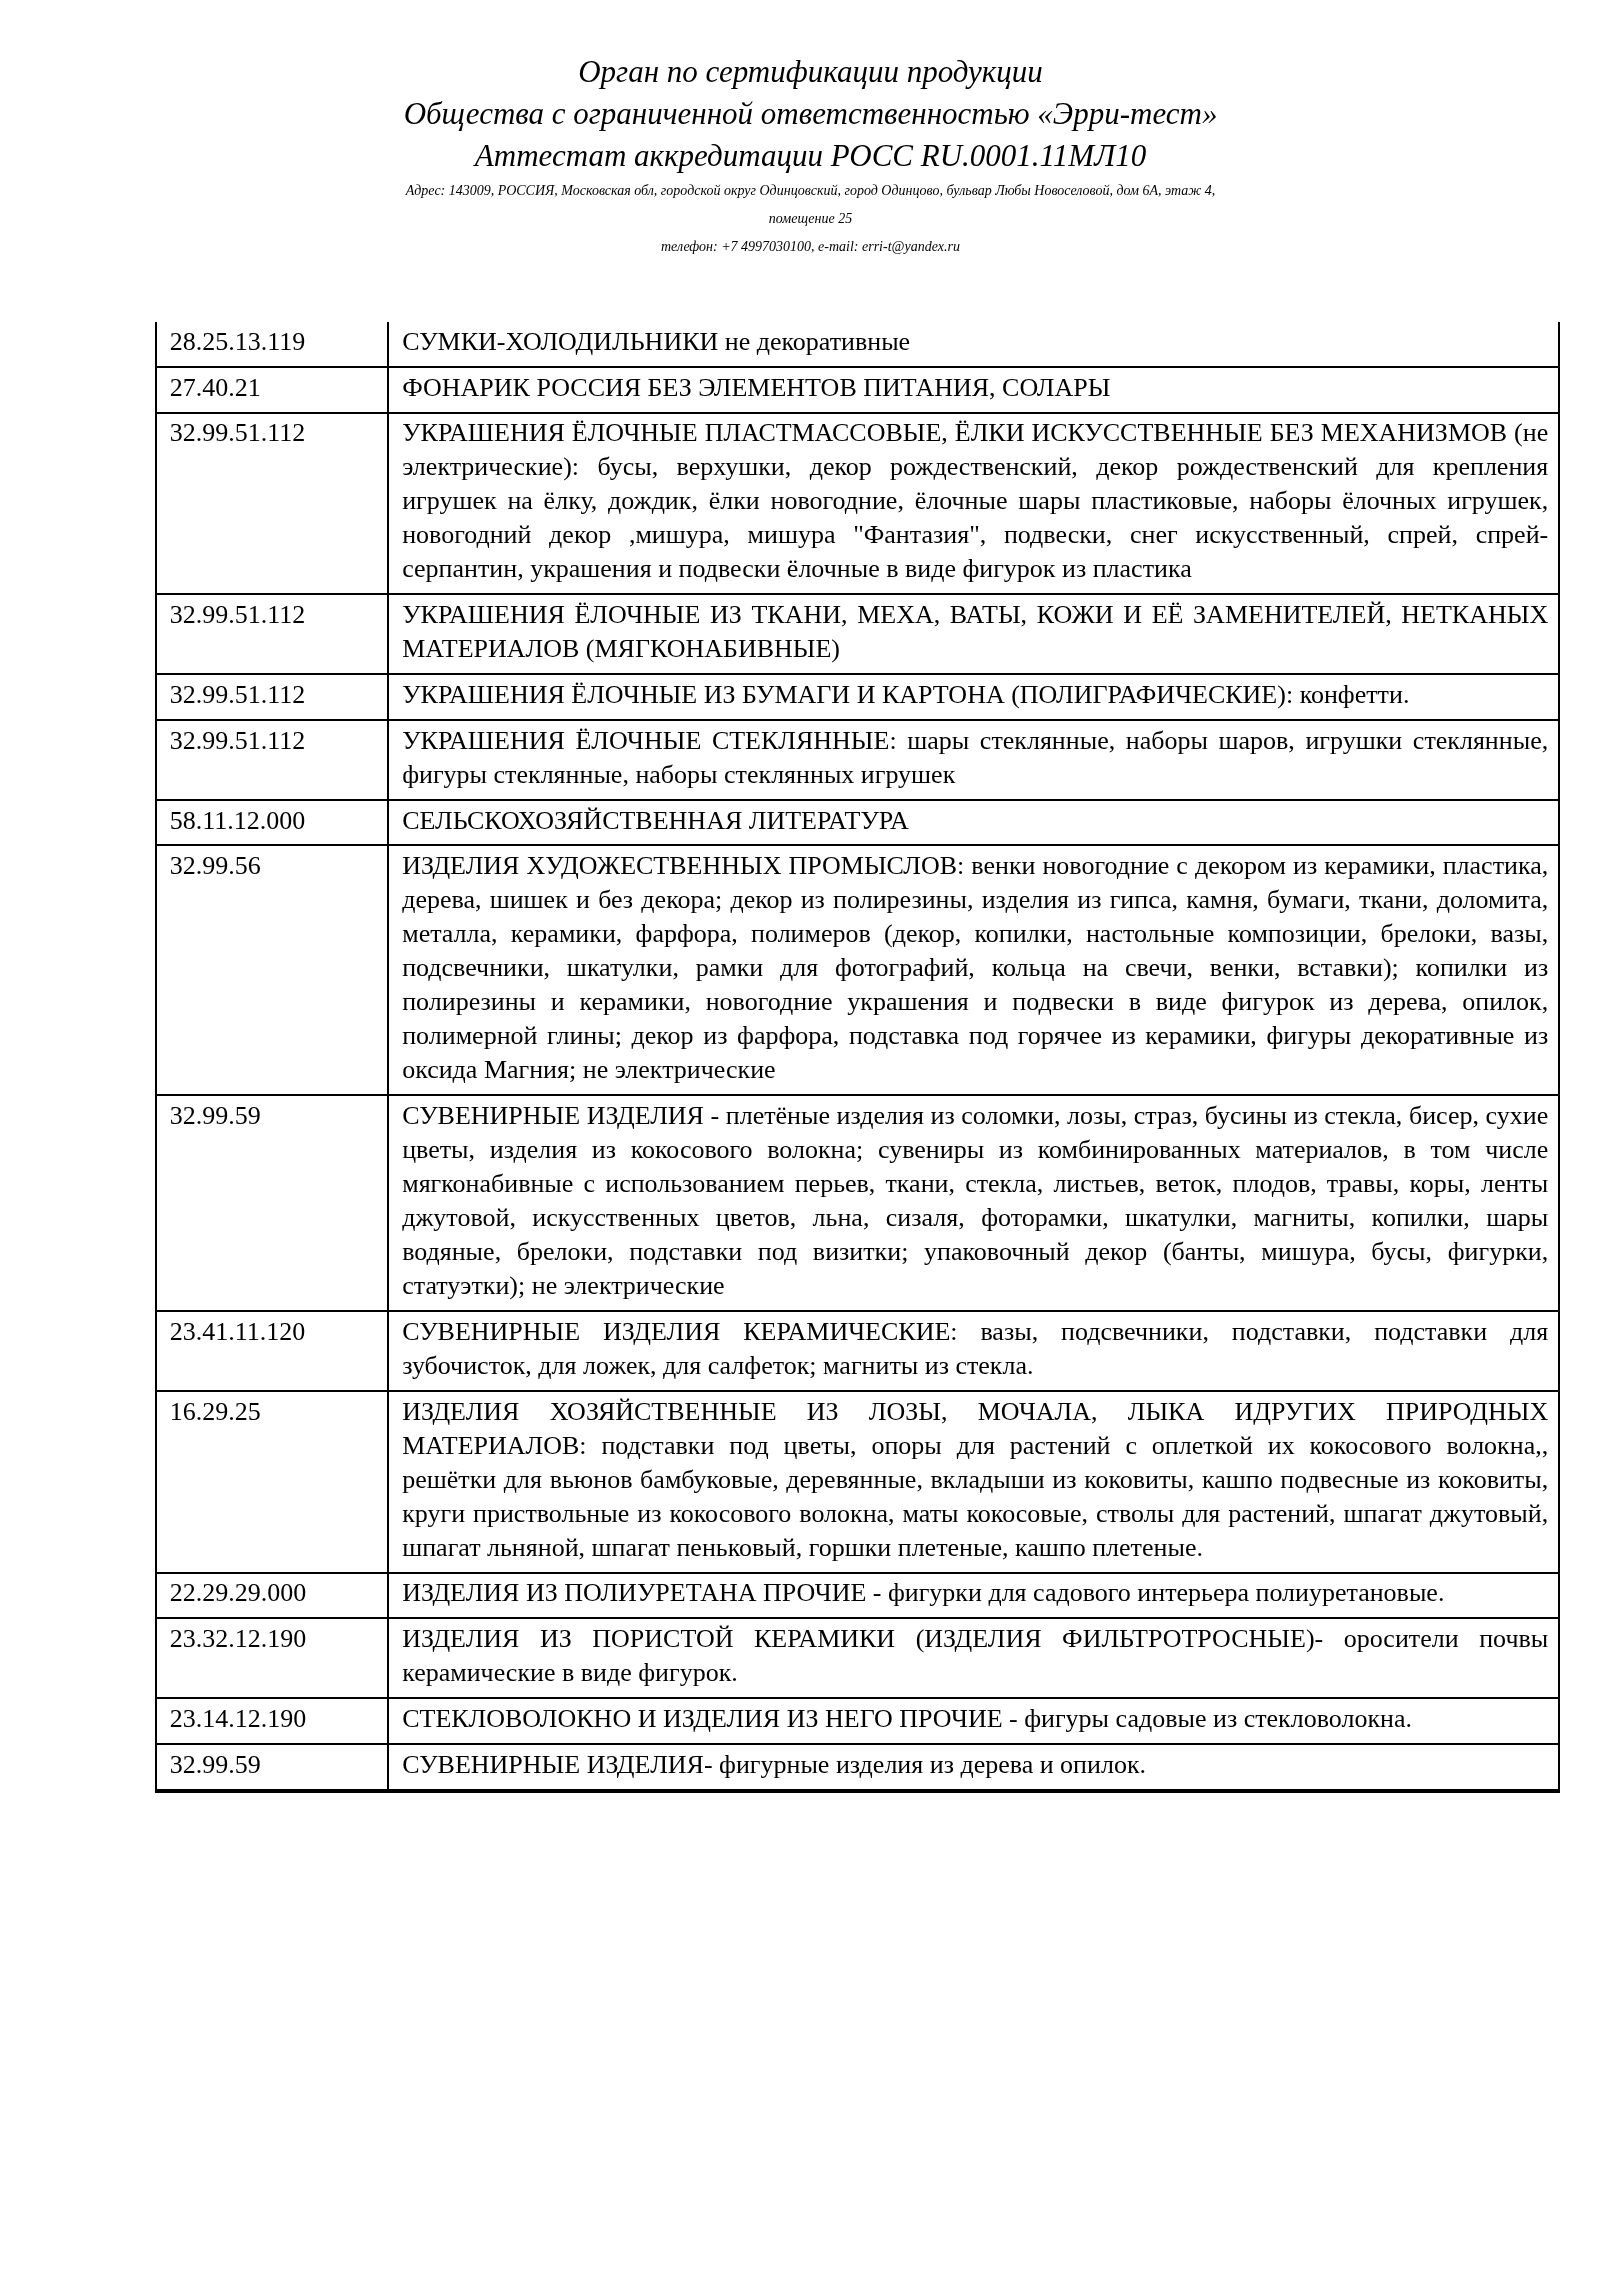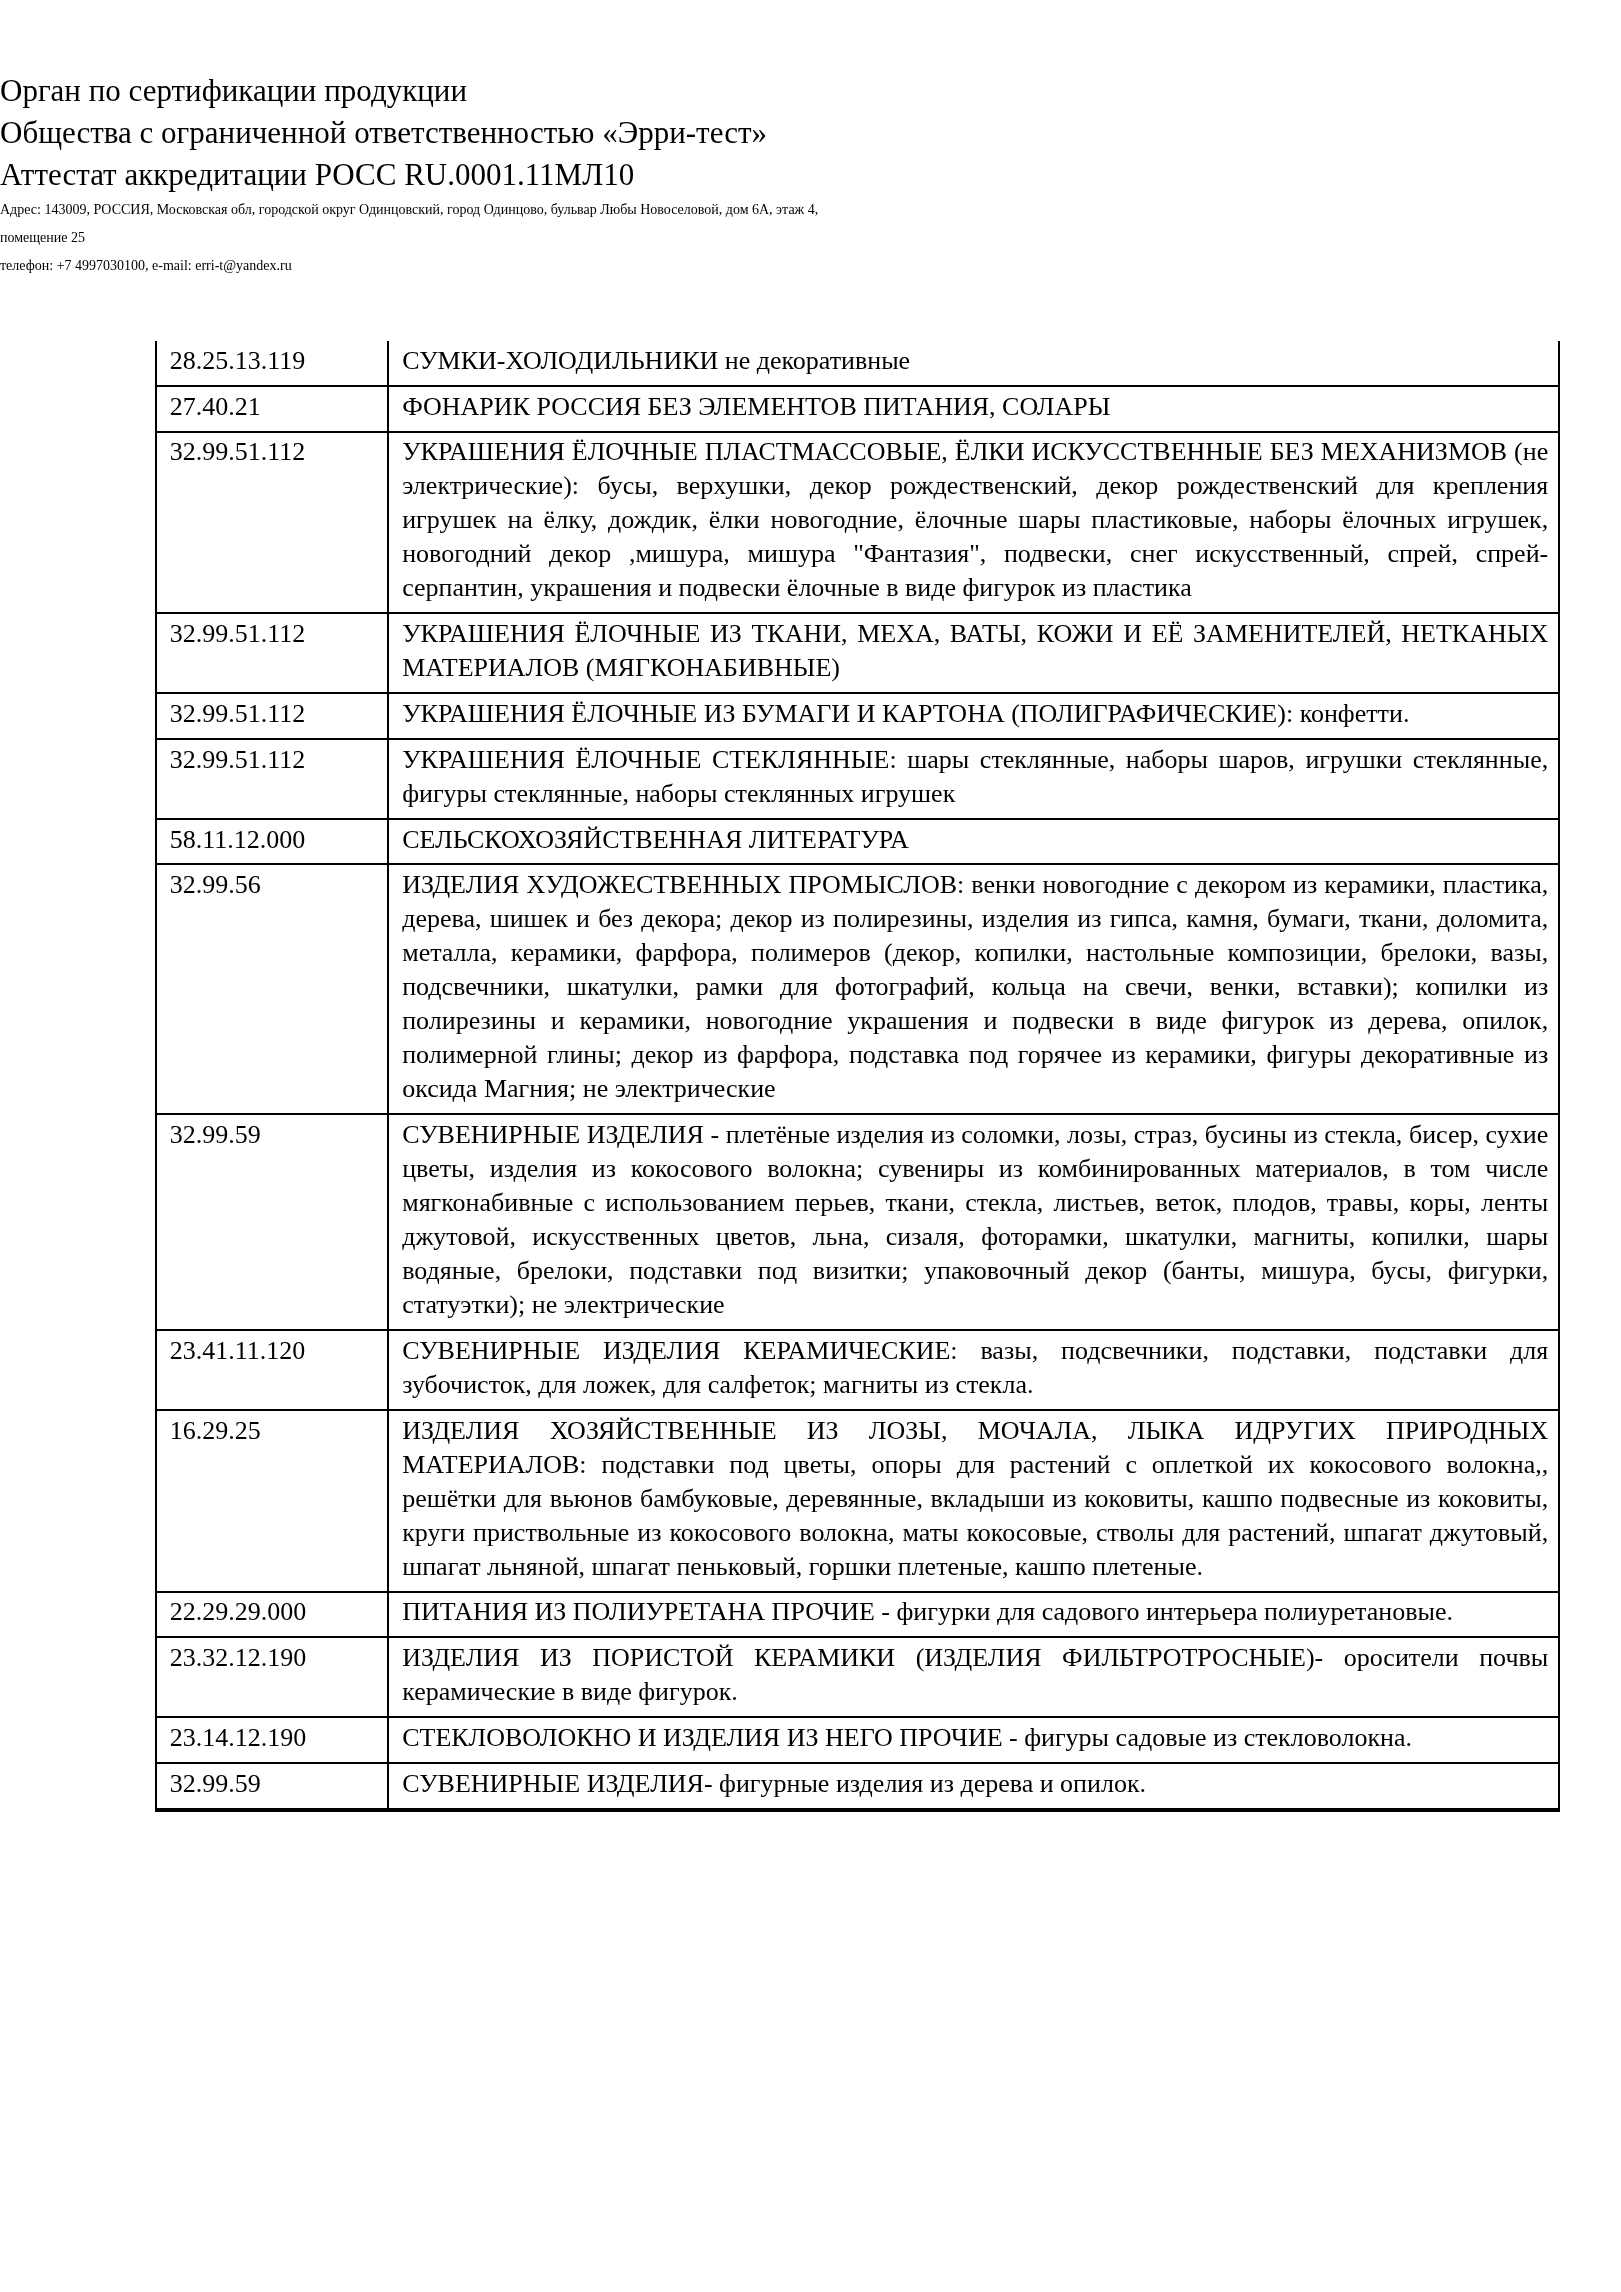--- a/index.html
+++ b/index.html
@@ -10,21 +10,23 @@
   .page {
     position: relative;
     width: 1621px;
     min-height: 2293px;
     background: #ffffff;
     color: #000000;
     font-family: "Liberation Serif", "DejaVu Serif", serif;
     box-sizing: border-box;
   }
   .header {
-    padding-top: 70px;
+    padding-top: 51px;
+    text-align: center;
+    font-style: italic;
   }
   .h-large {
     margin: 0;
     font-size: 31px;
     line-height: 42px;
     font-weight: normal;
   }
   .h-small {
     margin: 0;
     font-size: 14px;
@@ -130,21 +132,21 @@
     <td class="desc-cell">СУВЕНИРНЫЕ ИЗДЕЛИЯ КЕРАМИЧЕСКИЕ: вазы, подсвечники, подставки, подставки для зубочисток, для ложек, для салфеток; магниты из стекла.</td>
   </tr>
 
   <tr>
     <td class="code-cell">16.29.25</td>
     <td class="desc-cell">ИЗДЕЛИЯ ХОЗЯЙСТВЕННЫЕ ИЗ ЛОЗЫ, МОЧАЛА, ЛЫКА ИДРУГИХ ПРИРОДНЫХ МАТЕРИАЛОВ: подставки под цветы, опоры для растений с оплеткой их кокосового волокна,, решётки для вьюнов бамбуковые, деревянные, вкладыши из коковиты, кашпо подвесные из коковиты, круги приствольные из кокосового волокна, маты кокосовые, стволы для растений, шпагат джутовый, шпагат льняной, шпагат пеньковый, горшки плетеные, кашпо плетеные.</td>
   </tr>
 
   <tr>
     <td class="code-cell">22.29.29.000</td>
-    <td class="desc-cell">ПИТАНИЯ ИЗ ПОЛИУРЕТАНА ПРОЧИЕ - фигурки для садового интерьера полиуретановые.</td>
+    <td class="desc-cell">ИЗДЕЛИЯ ИЗ ПОЛИУРЕТАНА ПРОЧИЕ - фигурки для садового интерьера полиуретановые.</td>
   </tr>
 
   <tr>
     <td class="code-cell">23.32.12.190</td>
     <td class="desc-cell">ИЗДЕЛИЯ ИЗ ПОРИСТОЙ КЕРАМИКИ (ИЗДЕЛИЯ ФИЛЬТРОТРОСНЫЕ)- оросители почвы керамические в виде фигурок.</td>
   </tr>
 
   <tr>
     <td class="code-cell">23.14.12.190</td>
     <td class="desc-cell">СТЕКЛОВОЛОКНО И ИЗДЕЛИЯ ИЗ НЕГО ПРОЧИЕ - фигуры садовые из стекловолокна.</td>

